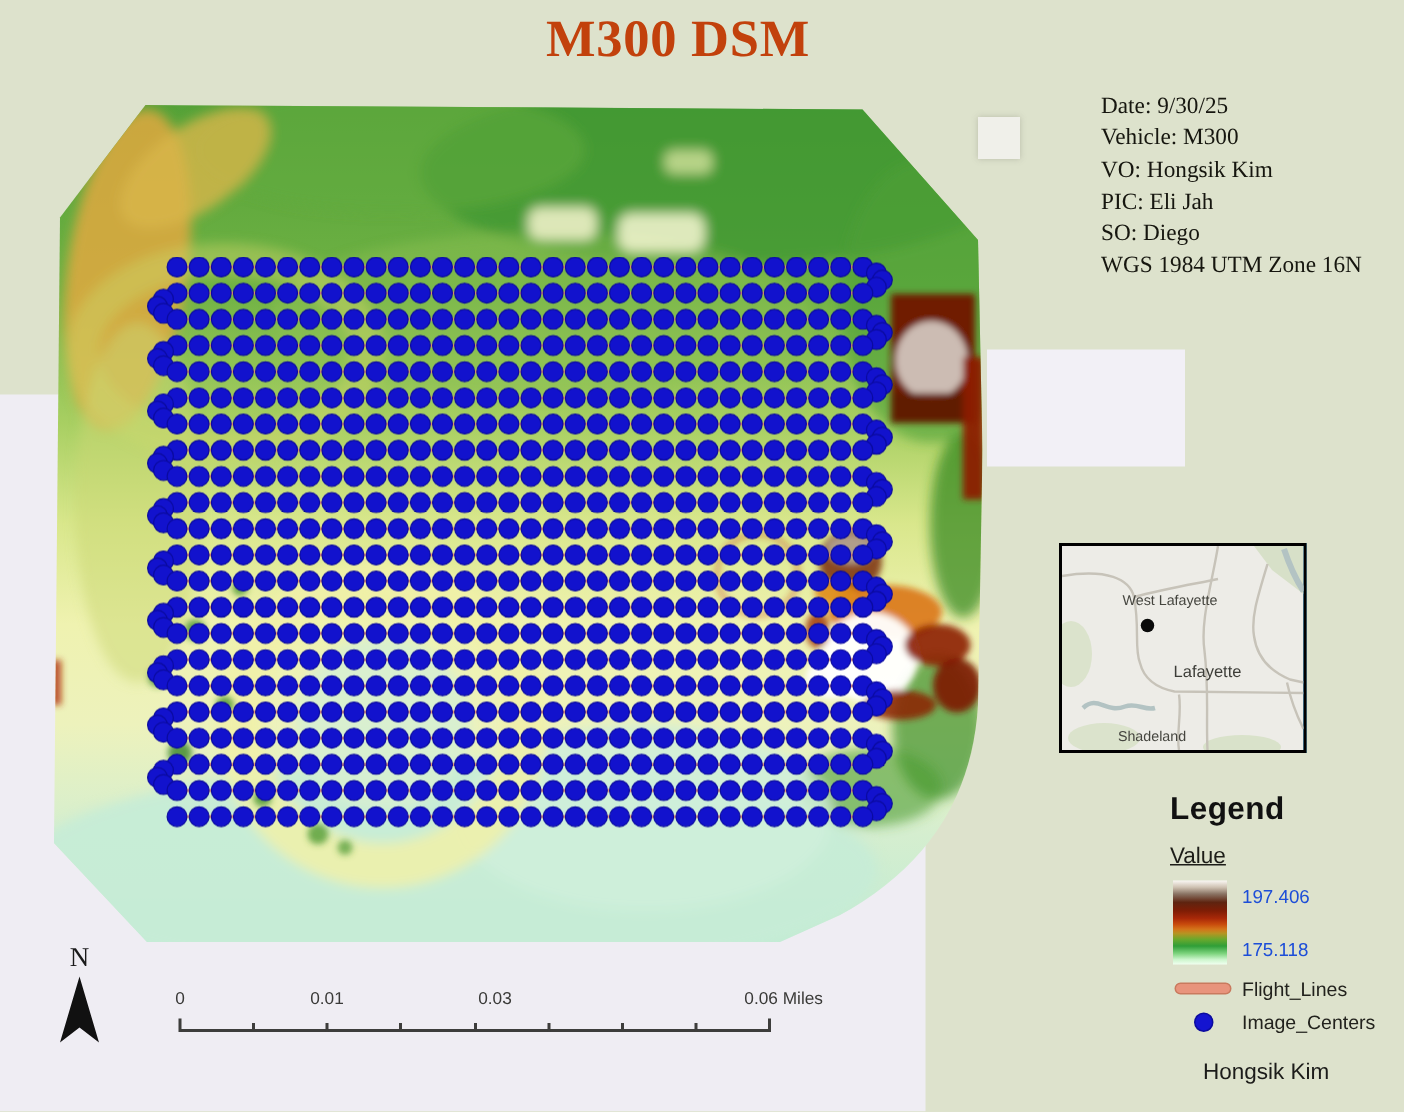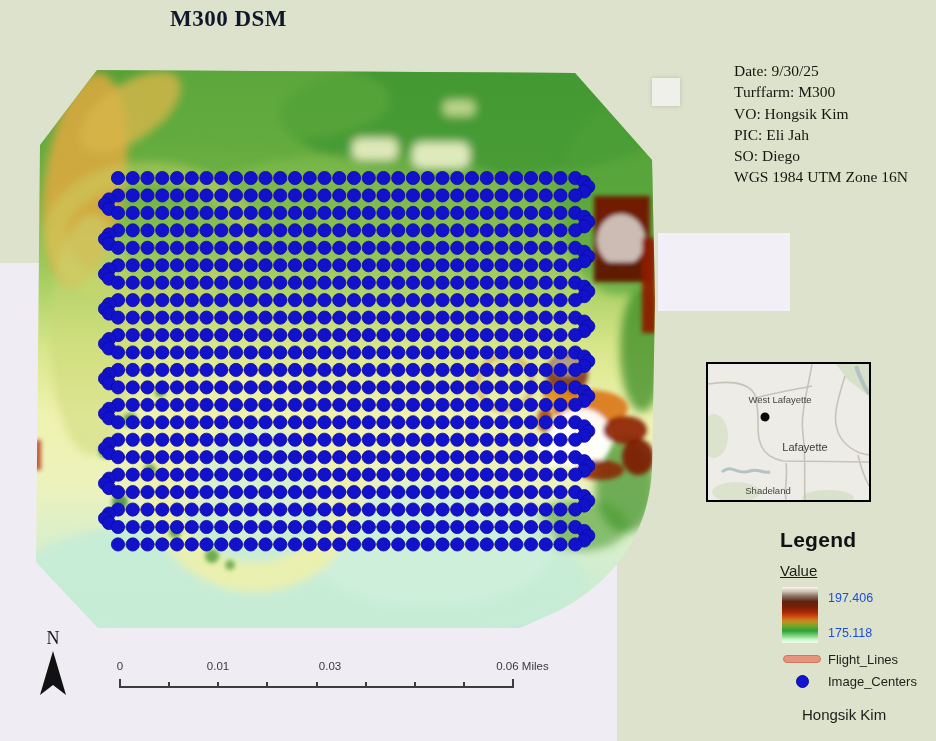--- a/index.html
+++ b/index.html
@@ -8,23 +8,23 @@
     background:#dde2cc;
     font-family:"Liberation Sans",sans-serif;
   }
   .bg-rect{position:absolute;z-index:1;}
   #bg-lavender-main{left:0;top:263px;width:617px;height:478px;background:#efedf3;}
   #bg-lavender-right{left:658px;top:233px;width:132px;height:78px;background:#f2f0f6;}
   #bg-white-square{left:652px;top:78px;width:28px;height:28px;background:#f0f0ea;box-shadow:0 0 4px rgba(120,120,110,.35);}
   #raster-svg{position:absolute;left:0;top:0;z-index:2;pointer-events:none;}
   .txt{position:absolute;z-index:3;}
   #page-title{
-    left:170px;top:6px;width:370px;text-align:left;
-    font-family:"Liberation Serif",serif;font-size:23px;font-weight:600;
-    color:#0f172a;letter-spacing:.5px;
+    left:170px;top:6px;width:370px;text-align:right;
+    font-family:"Liberation Serif",serif;font-size:35px;font-weight:600;
+    color:#c2410c;letter-spacing:.5px;
   }
   #metadata-panel{
     left:734px;top:60px;width:200px;
     font-family:"Liberation Serif",serif;font-size:15.5px;line-height:21.3px;
     color:#16160f;font-weight:500;
   }
   #inset-map{
     left:706px;top:362px;width:165px;height:140px;
     border:2px solid #000;background:#0369a1;box-sizing:border-box;
   }
@@ -960,21 +960,21 @@
         <circle cx="560.5" cy="544.45" r="6.6" fill="#1212cd" stroke="#0b0b9e" stroke-width="0.8"></circle>
         <circle cx="575.25" cy="544.45" r="6.6" fill="#1212cd" stroke="#0b0b9e" stroke-width="0.8"></circle>
       </g>
   </g>
 </svg>
 
 <div class="txt" id="page-title">M300 DSM</div>
 
 <div class="txt" id="metadata-panel">
   <div>Date: 9/30/25</div>
-  <div>Turffarm: M300</div>
+  <div>Vehicle: M300</div>
   <div>VO: Hongsik Kim</div>
   <div>PIC: Eli Jah</div>
   <div>SO: Diego</div>
   <div>WGS 1984 UTM Zone 16N</div>
 </div>
 
 <div class="txt" id="inset-map">
   <svg width="161" height="136" viewBox="0 0 161 136">
     <rect x="0" y="0" width="161" height="136" fill="#edece7"></rect>
 

